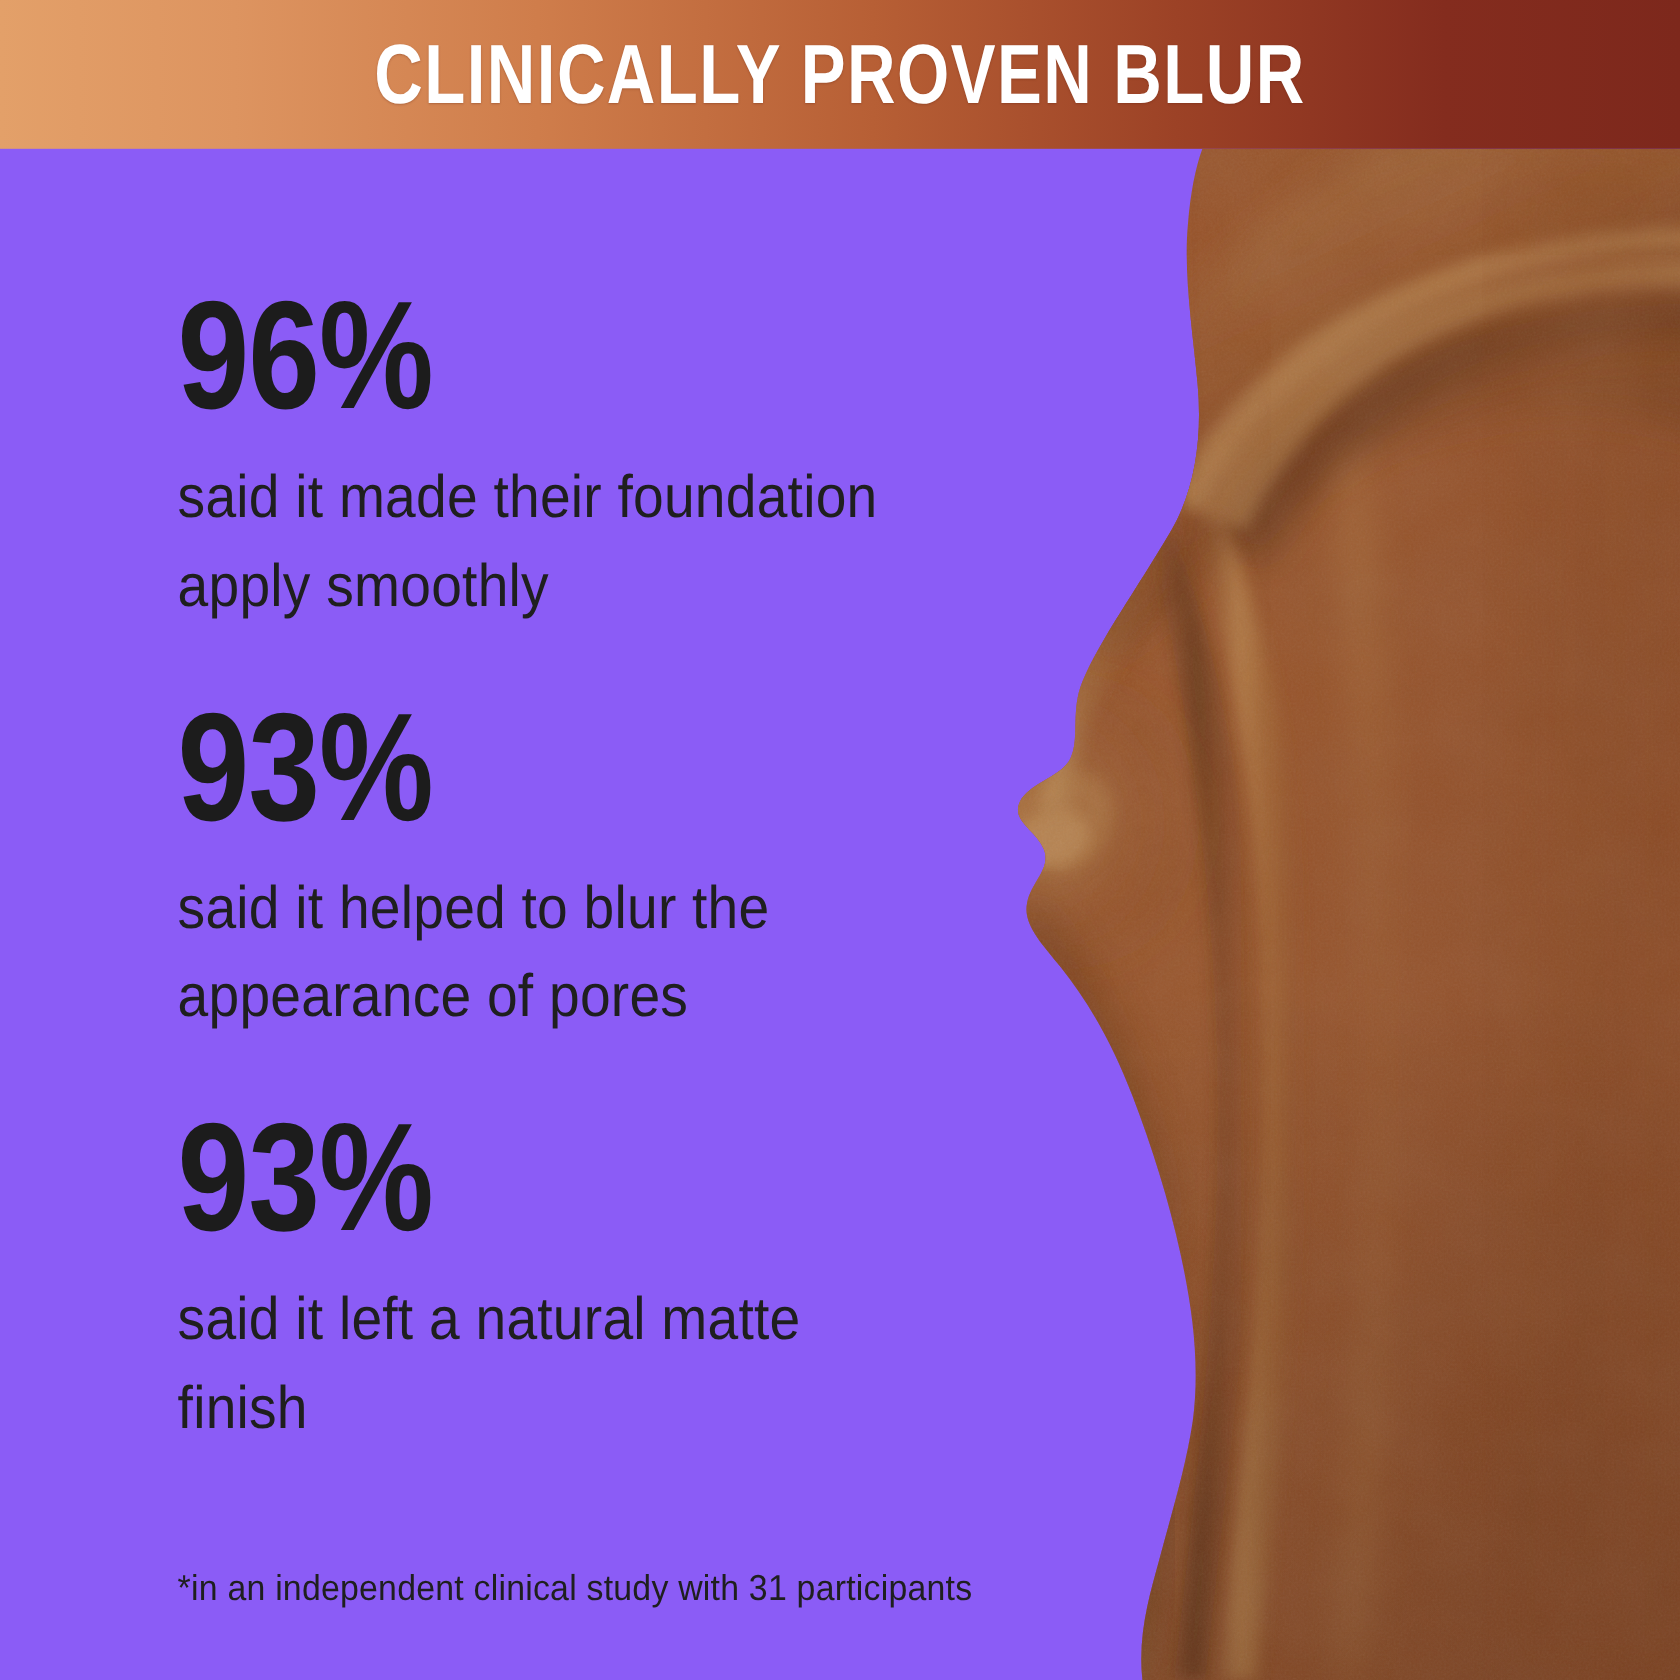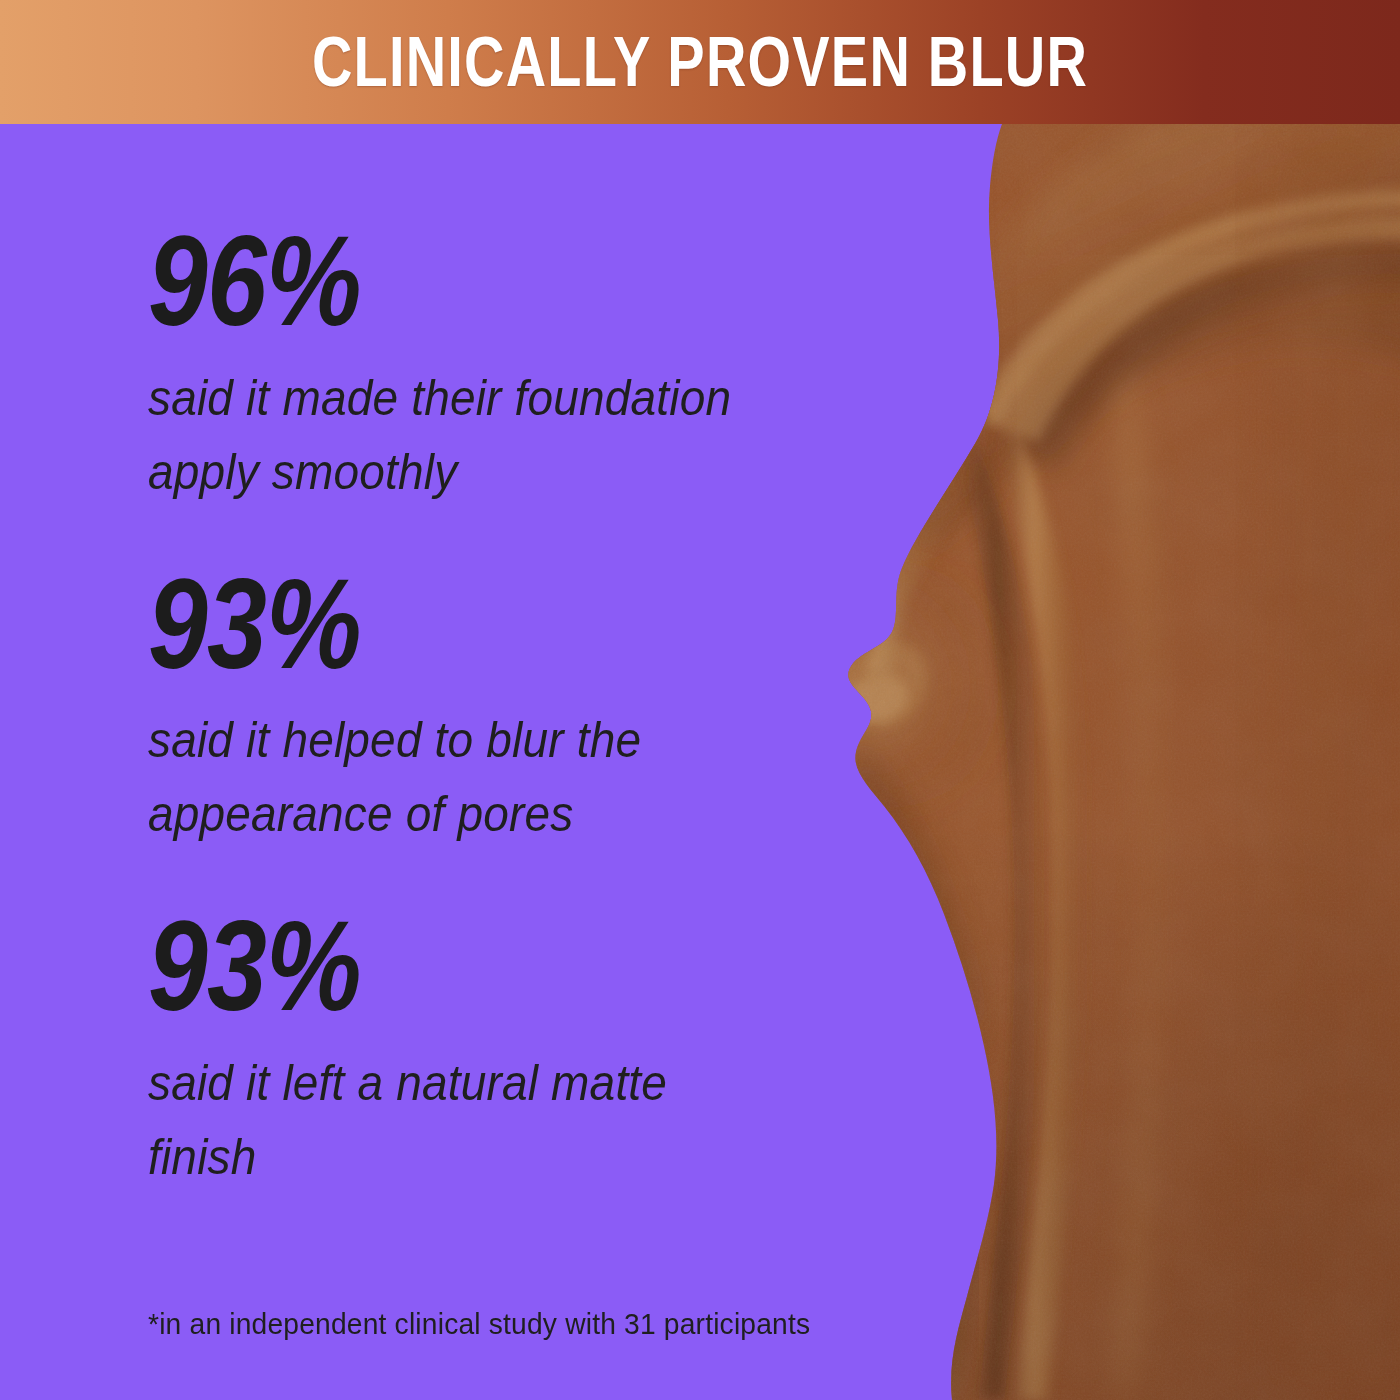--- a/index.html
+++ b/index.html
@@ -64,23 +64,22 @@
     width: 620px;
     height: 1276px;
     overflow: hidden;
   }
   #swatch-svg { display: block; }
 
   
   #stats {
     position: absolute;
     left: 148px;
-    top: 216px;
+    top: 232px;
     width: 660px;
-    font-style: italic;
   }
   .stat-block { margin-bottom: 50px; }
   .stat-block:last-of-type { margin-bottom: 0; }
 
   .stat-value {
     color: #1c1c1c;
     font-family: "Liberation Sans Narrow", "Liberation Sans", sans-serif;
     font-weight: 700;
     font-size: 128px;
     line-height: 1.02;

